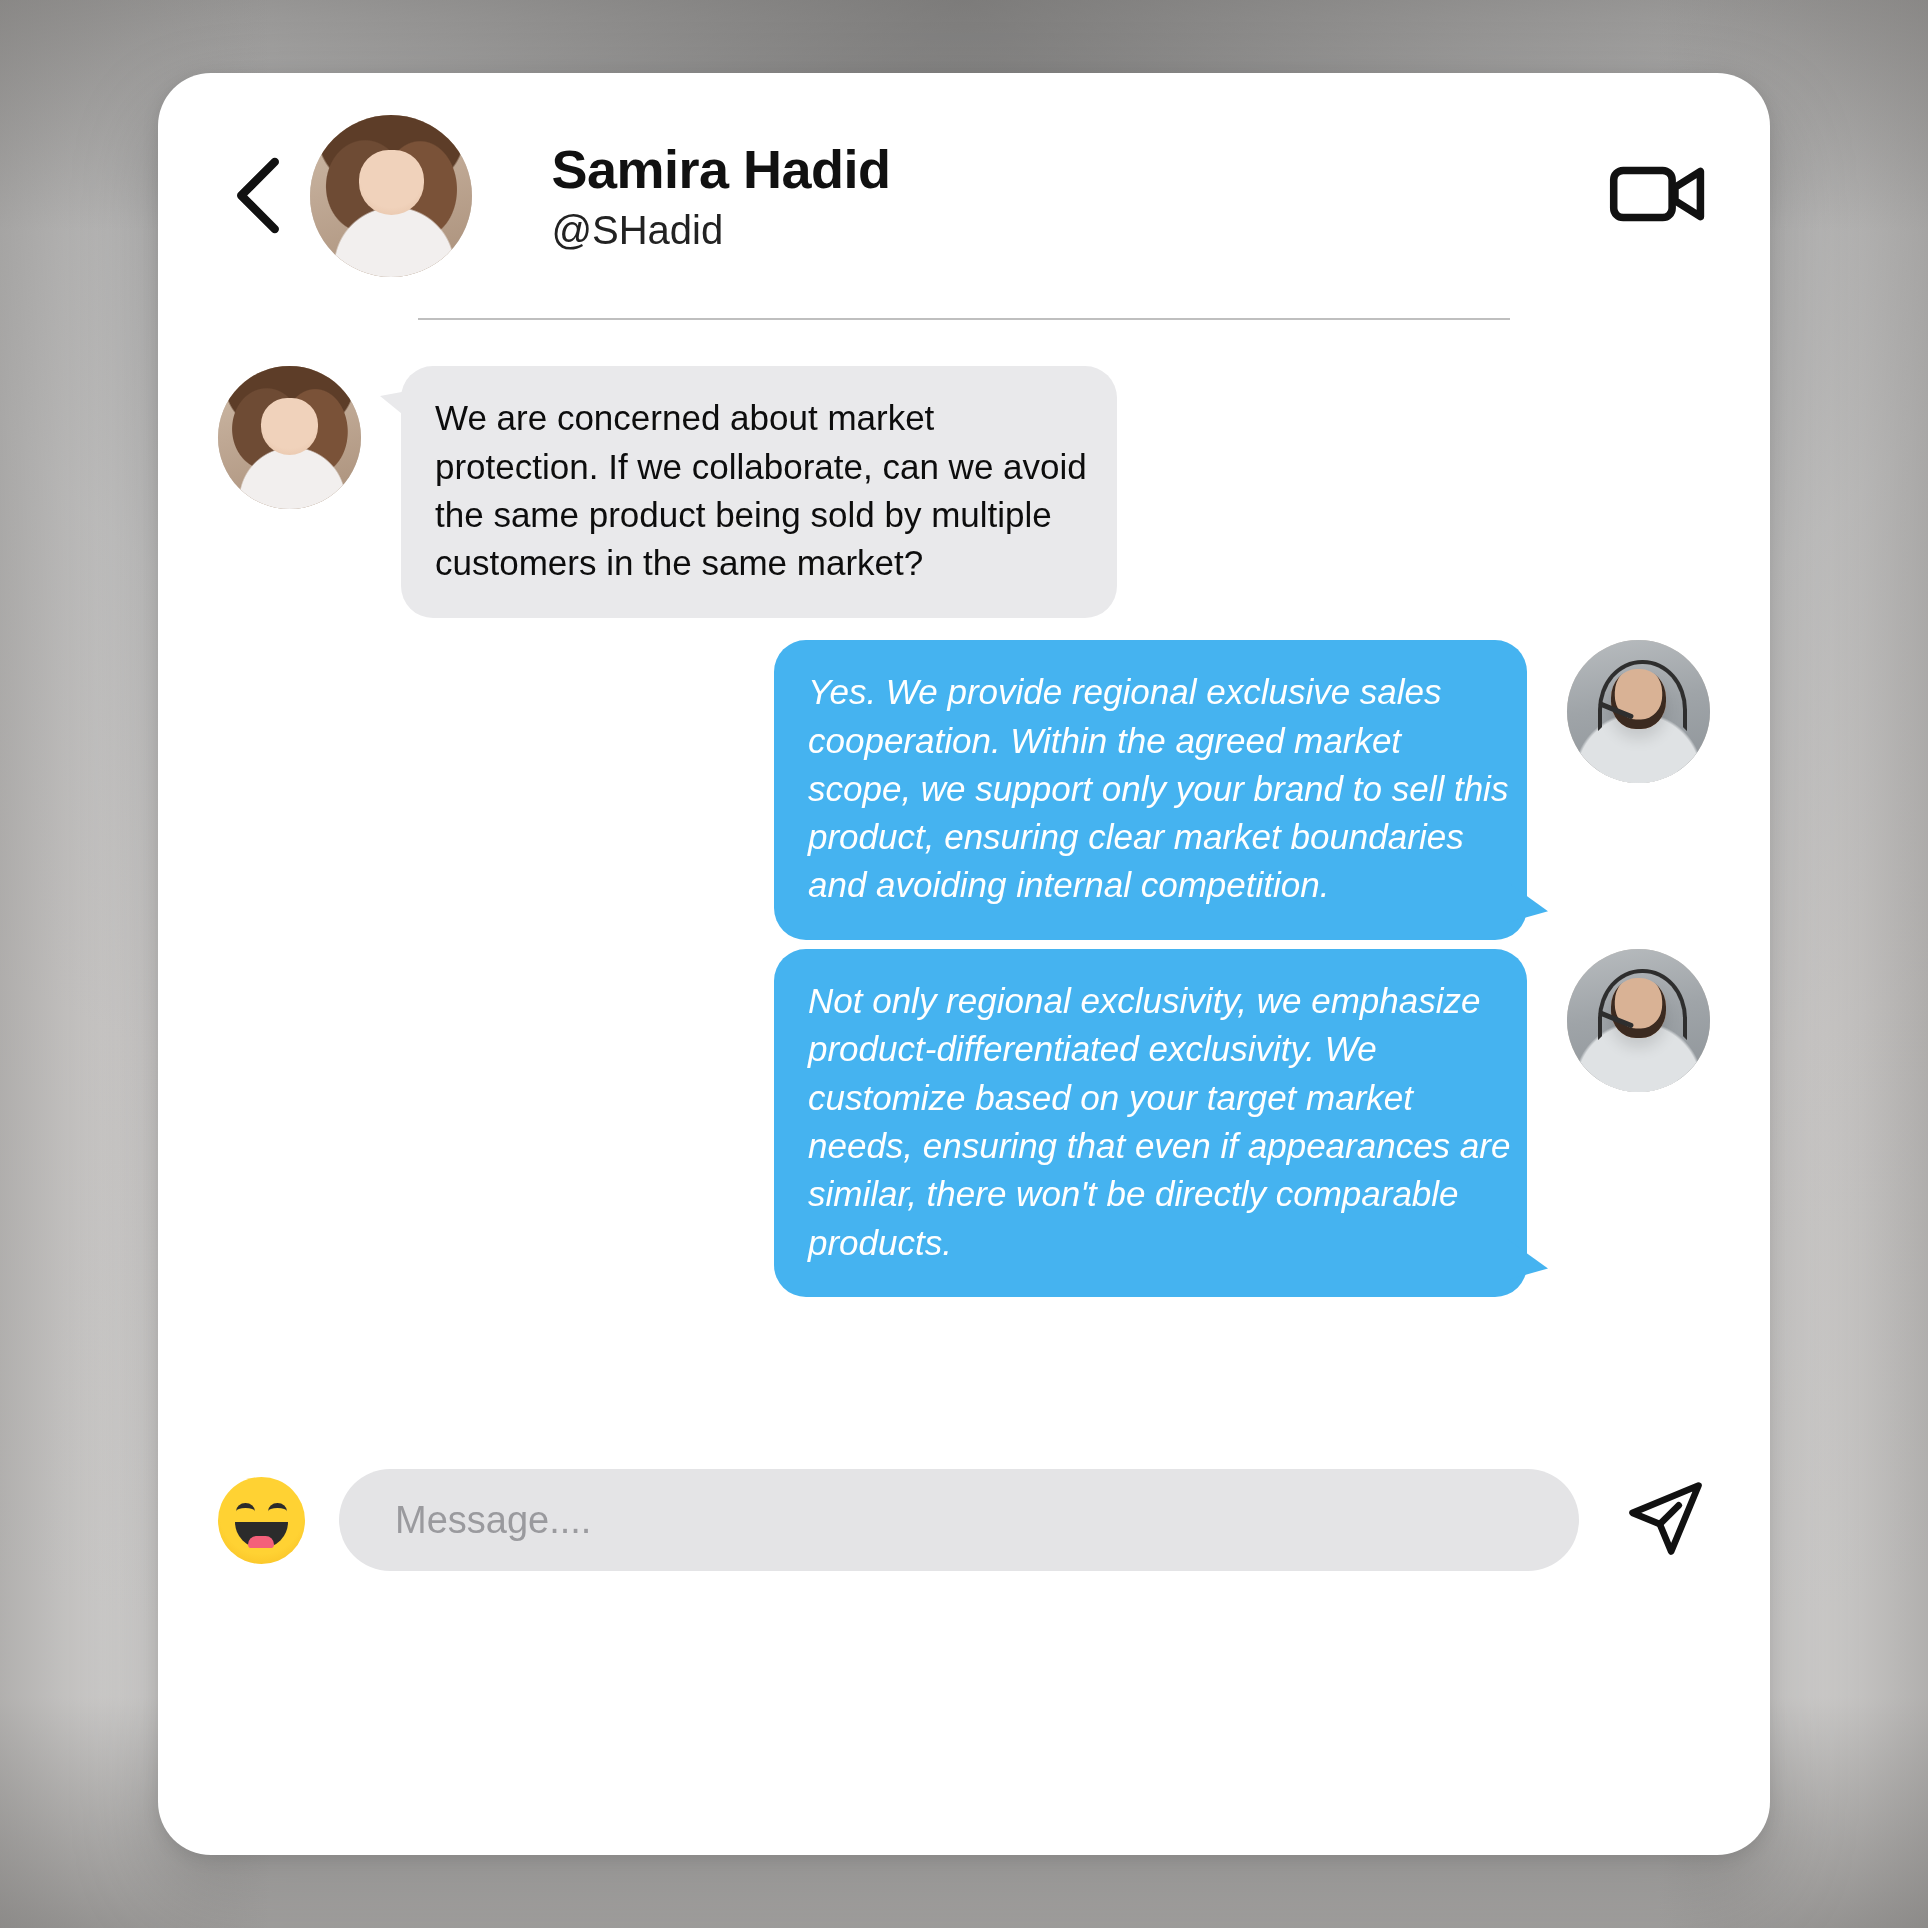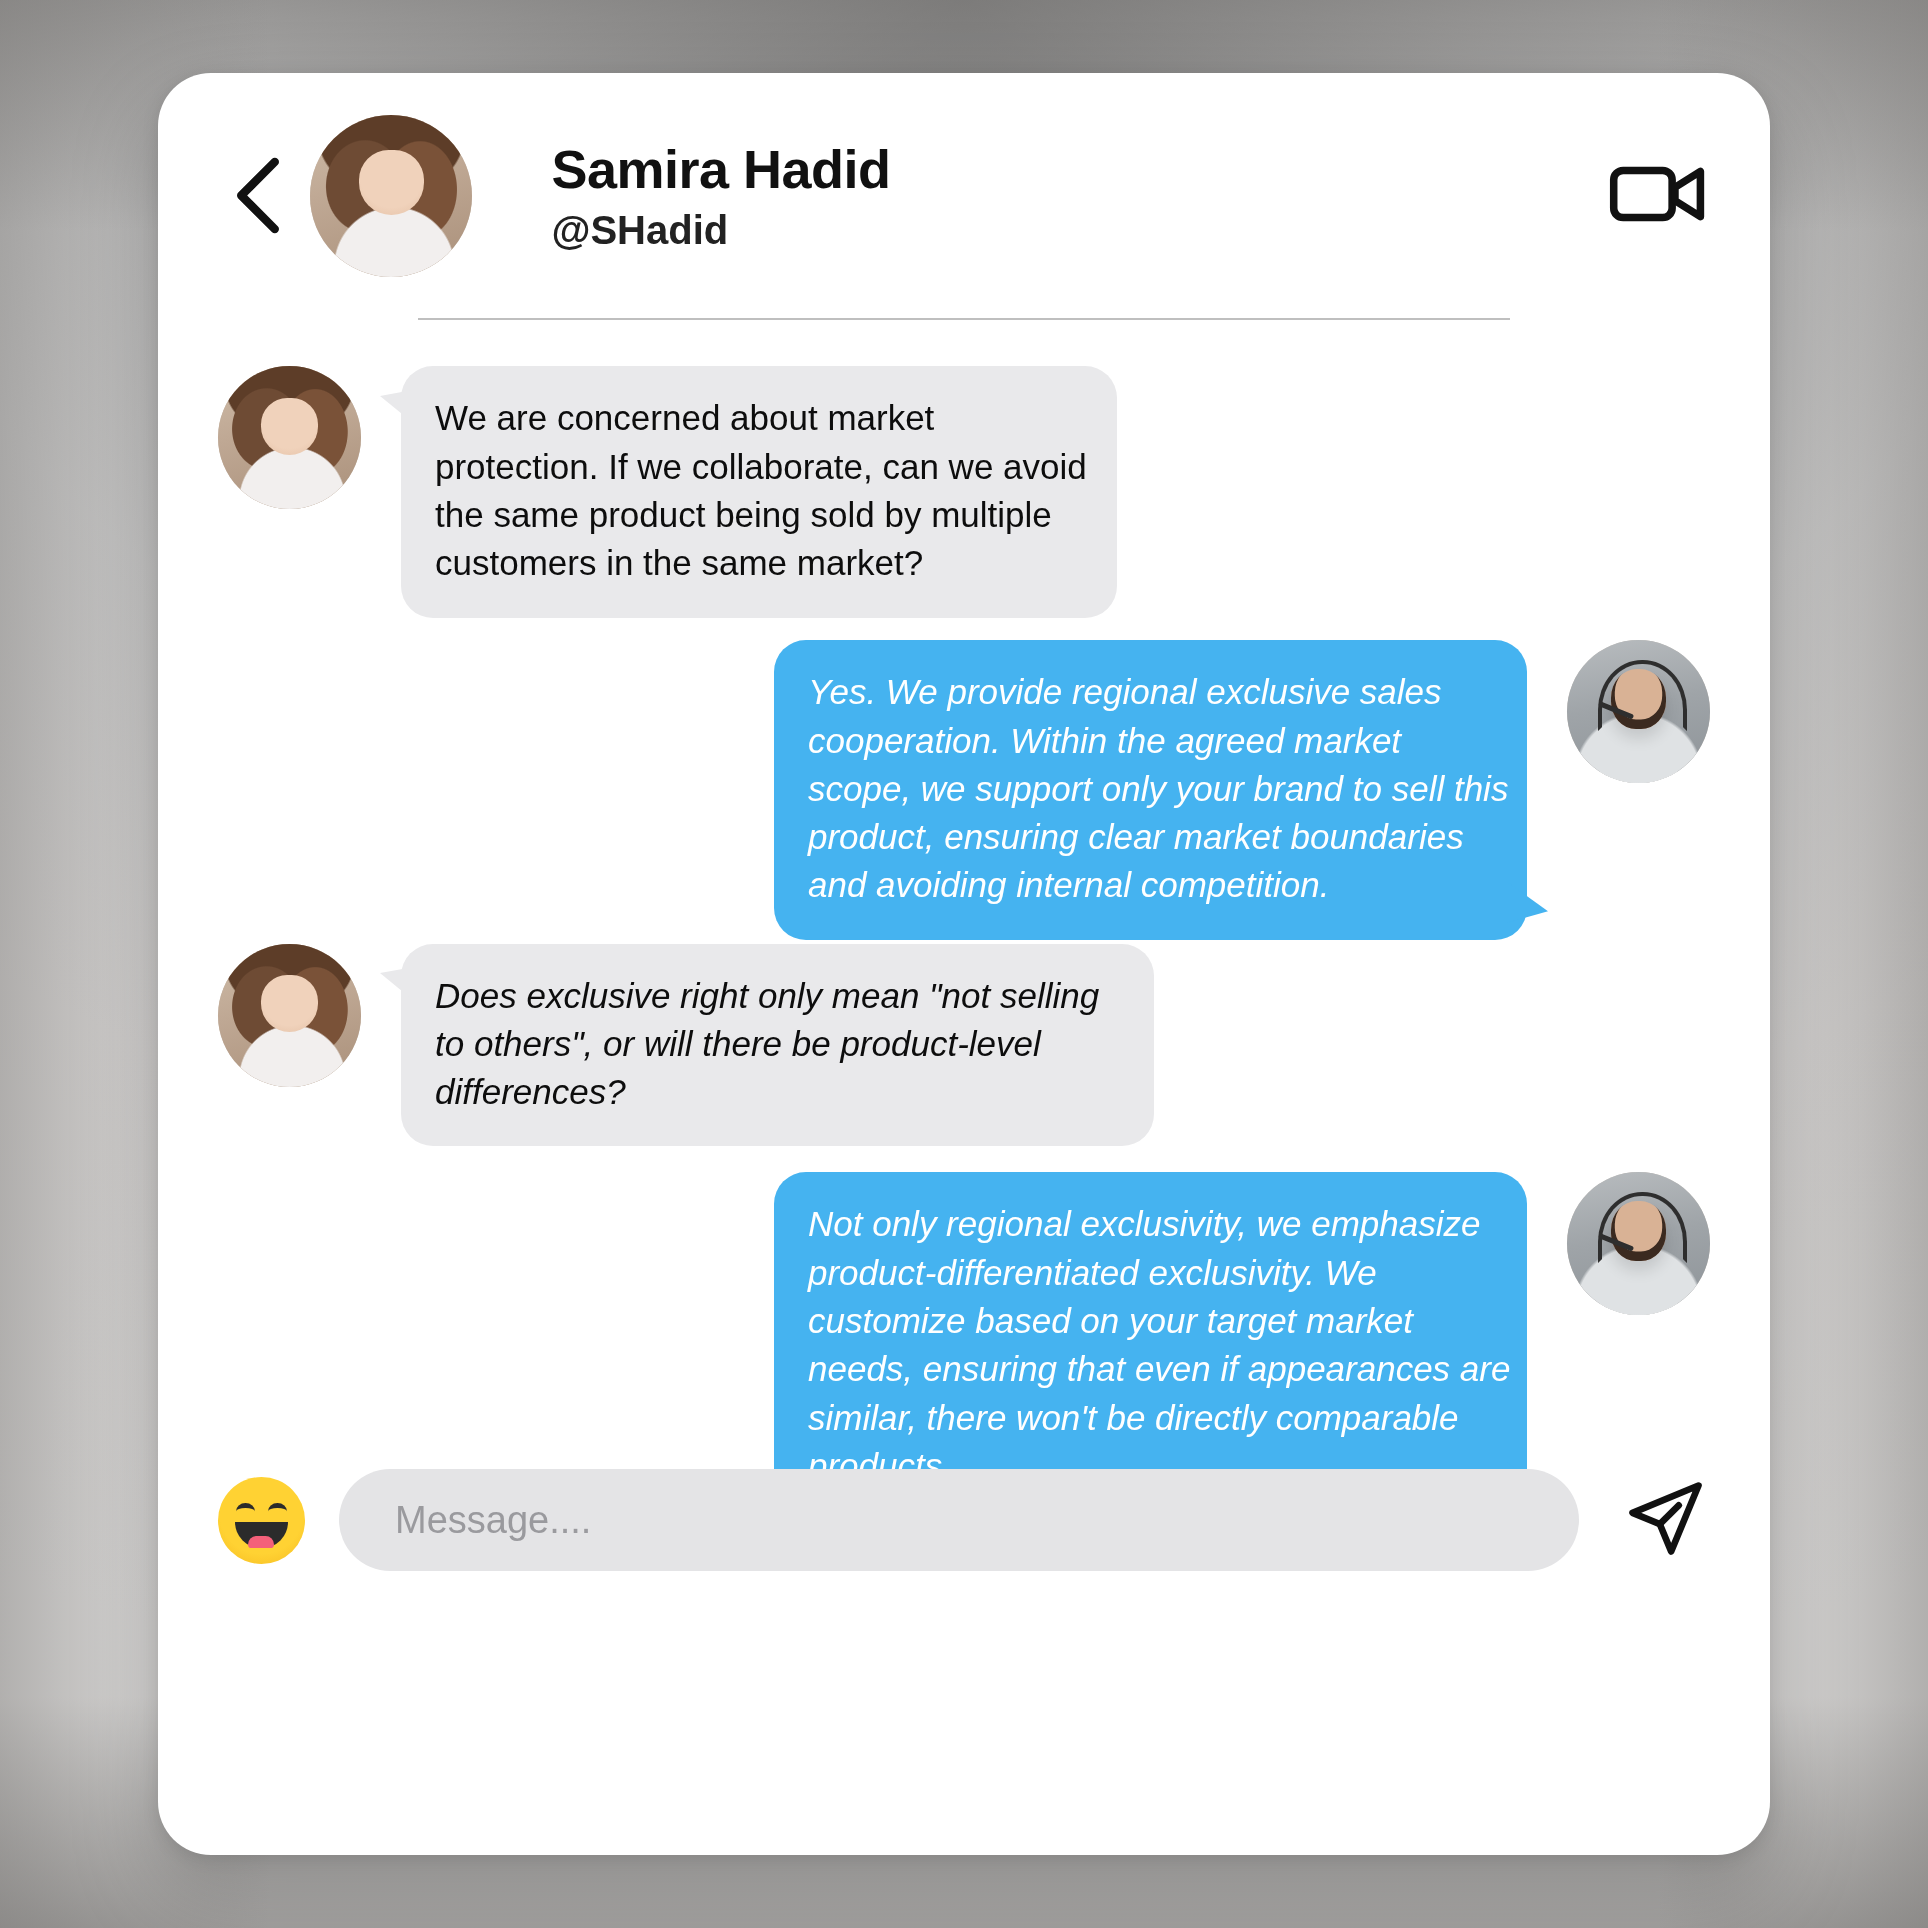--- a/index.html
+++ b/index.html
@@ -149,21 +149,20 @@
     font-weight: 700;
     color: #111111;
     letter-spacing: -0.5px;
     line-height: 1.12;
   }
   .contact-handle {
     font-size: 40px;
     color: #222222;
     margin-top: 9.4px;
     line-height: 1.1;
-    font-weight: bold;
   }
   .video-btn {
     margin-left: auto;
     width: 104px;
     height: 85px;
     display: flex;
     align-items: center;
     justify-content: center;
     cursor: pointer;
   }
@@ -372,26 +371,20 @@
     </div>
 
     <div class="row out r2">
       <div class="bubble out wide">Yes. We provide regional exclusive sales cooperation. Within the agreed market scope, we support only your brand to sell this product, ensuring clear market boundaries and avoiding internal competition.</div>
       <div class="avatar msg-avatar">
         <div class="face-man"></div>
         <div class="headset"></div>
       </div>
     </div>
 
-    <div class="row in r3">
-      <div class="avatar msg-avatar">
-        <div class="face-woman"></div>
-      </div>
-      <div class="bubble in wide">Does exclusive right only mean "not selling to others", or will there be product-level differences?</div>
-    </div>
 
     <div class="row out r4">
       <div class="bubble out wide">Not only regional exclusivity, we emphasize product-differentiated exclusivity. We customize based on your target market needs, ensuring that even if appearances are similar, there won't be directly comparable products.</div>
       <div class="avatar msg-avatar">
         <div class="face-man"></div>
         <div class="headset"></div>
       </div>
     </div>
 
   </div>

